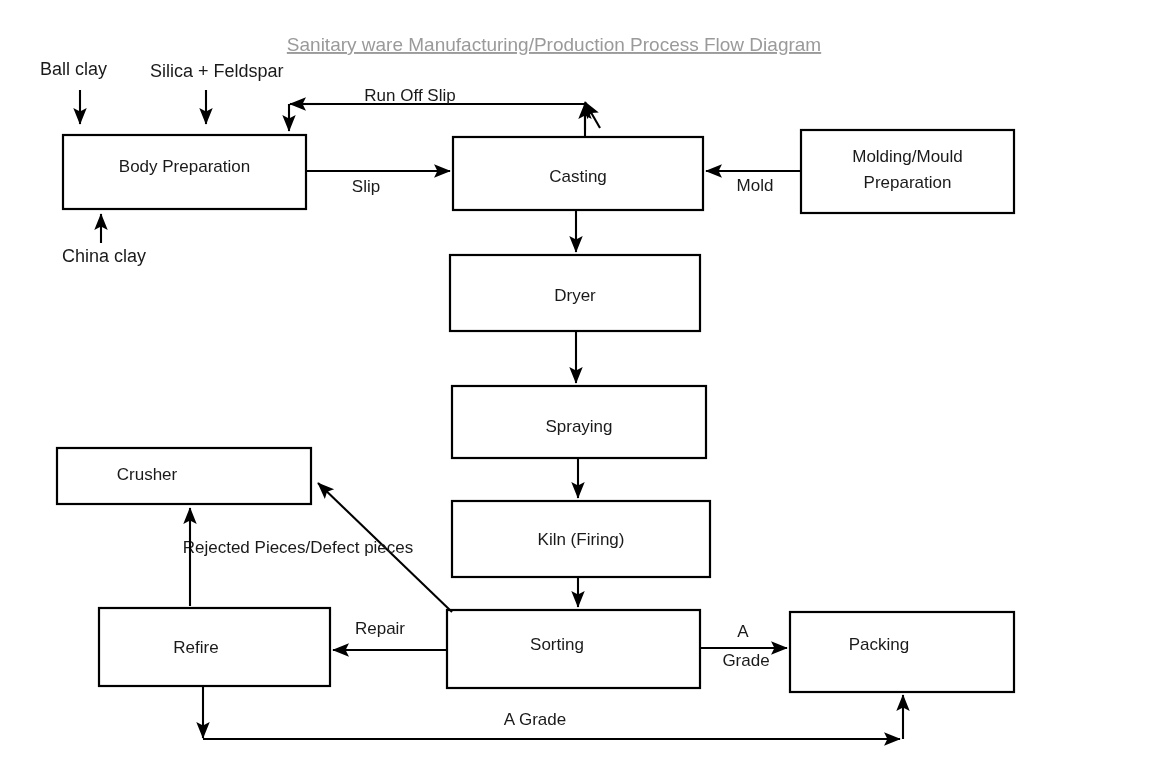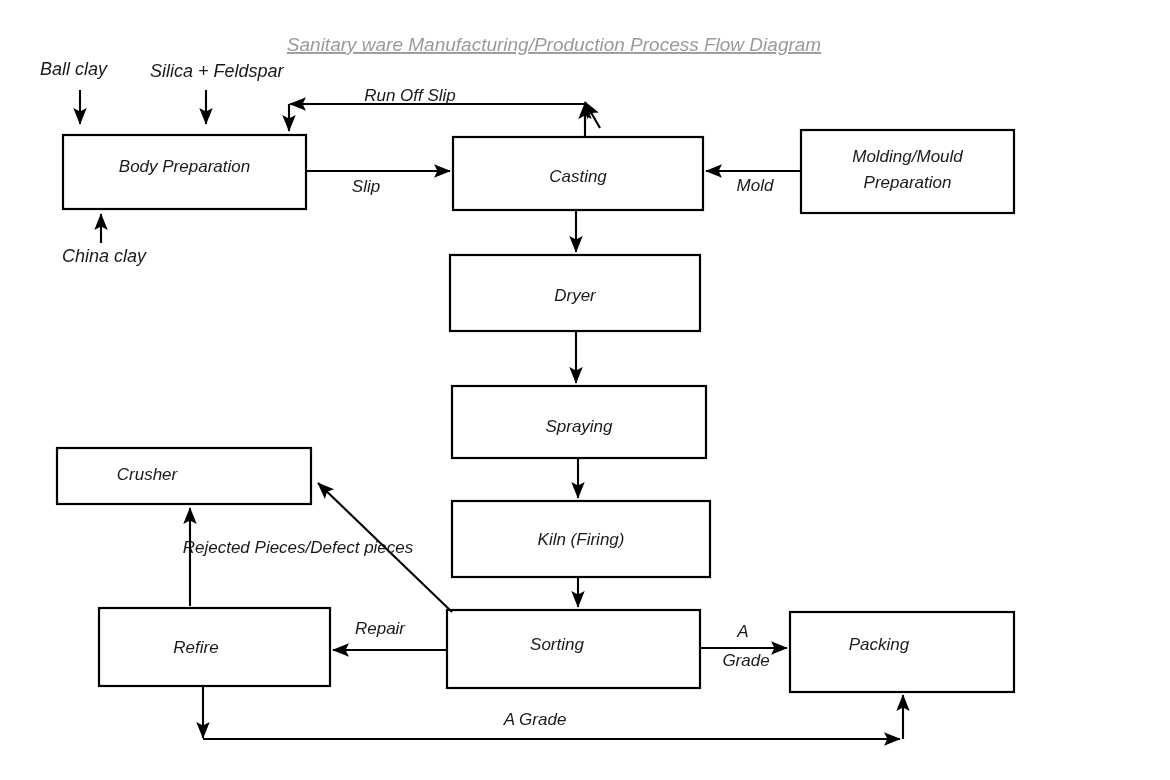--- a/index.html
+++ b/index.html
@@ -13,21 +13,20 @@
     font-family: "Liberation Sans", sans-serif;
     overflow: hidden;
     position: relative;
   }
   #diagram-root {
     position: absolute;
     top: 0;
     left: 0;
     width: 1170px;
     height: 780px;
-    font-style: italic;
   }
   .box-rect {
     fill: #ffffff;
     stroke: #000000;
     stroke-width: 2.2;
   }
   .box-label {
     font-family: "Liberation Sans", sans-serif;
     font-size: 17px;
     fill: #1a1a1a;

